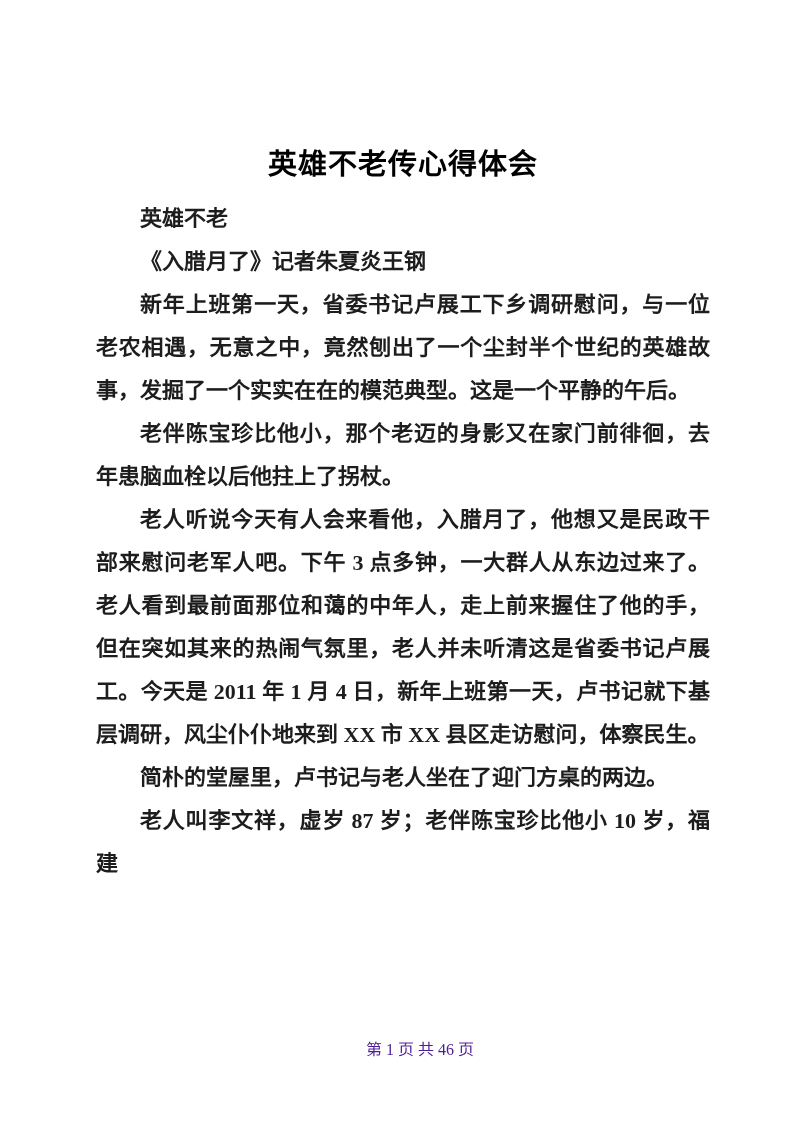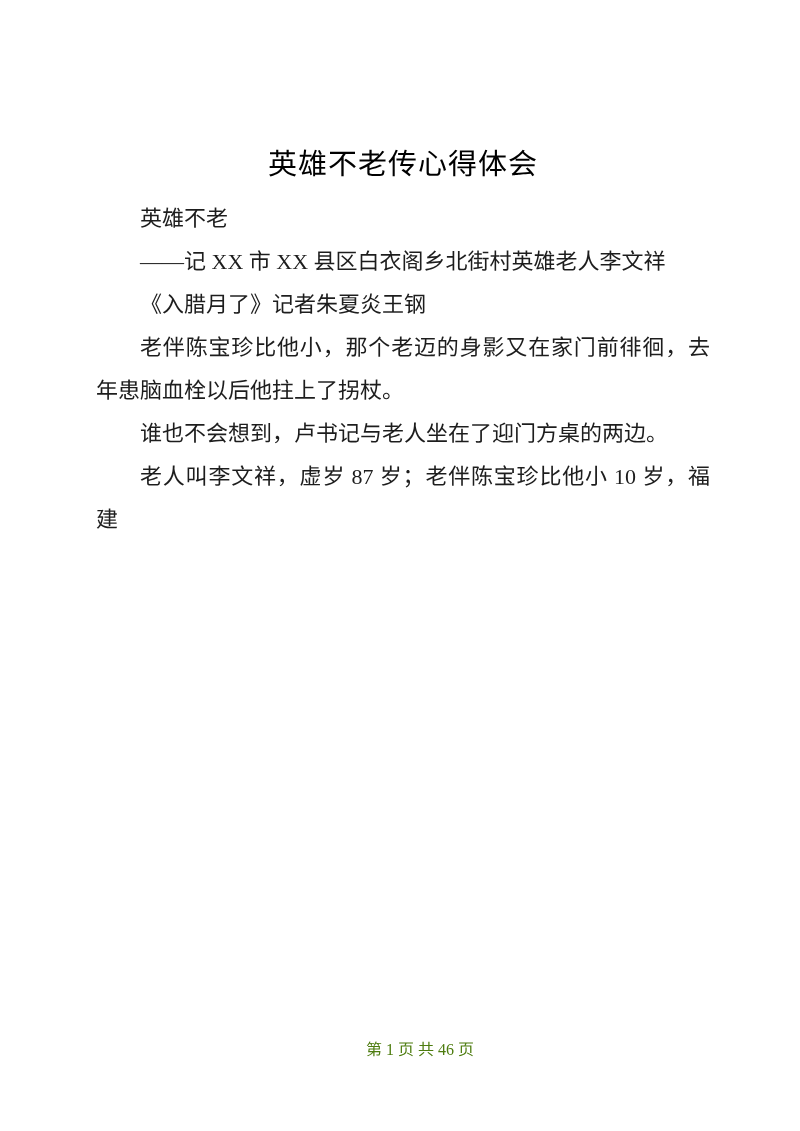--- a/index.html
+++ b/index.html
@@ -20,59 +20,60 @@
     left: 96px;
     top: 139px;
     width: 614px;
     height: 896px;
     overflow: hidden;
   }
   .doc-title {
     margin: 0 0 8px 0;
     font-size: 29px;
     line-height: 50px;
-    font-weight: 400;
+    font-weight: 700;
     text-align: center;
     color: #000000;
     letter-spacing: 1px;
   }
   .paragraphs p {
     margin: 0;
     font-size: 22px;
     line-height: 43px;
     color: #1d1d1d;
     text-indent: 2em;
     text-align: justify;
     text-justify: inter-character;
-    font-weight: 400;
+    font-weight: 700;
   }
   .footer {
     position: absolute;
     top: 1038px;
     left: 0;
     width: 100%;
     box-sizing: border-box;
     padding-left: 40px;
     text-align: center;
     font-size: 16px;
     line-height: 24px;
-    color: #4d7c0f;
+    color: #4c1d95;
   }
 </style>
 </head>
 <body>
 
 <div class="page">
   <div class="content">
     <h1 class="doc-title">英雄不老传心得体会</h1>
     <div class="paragraphs">
         <p>英雄不老</p>
-        <p>——记 XX 市 XX 县区白衣阁乡北街村英雄老人李文祥</p>
         <p>《入腊月了》记者朱夏炎王钢</p>
+        <p>新年上班第一天，省委书记卢展工下乡调研慰问，与一位老农相遇，无意之中，竟然刨出了一个尘封半个世纪的英雄故事，发掘了一个实实在在的模范典型。这是一个平静的午后。</p>
         <p>老伴陈宝珍比他小，那个老迈的身影又在家门前徘徊，去年患脑血栓以后他拄上了拐杖。</p>
-        <p>谁也不会想到，卢书记与老人坐在了迎门方桌的两边。</p>
+        <p>老人听说今天有人会来看他，入腊月了，他想又是民政干部来慰问老军人吧。下午 3 点多钟，一大群人从东边过来了。老人看到最前面那位和蔼的中年人，走上前来握住了他的手，但在突如其来的热闹气氛里，老人并未听清这是省委书记卢展工。今天是 2011 年 1 月 4 日，新年上班第一天，卢书记就下基层调研，风尘仆仆地来到 XX 市 XX 县区走访慰问，体察民生。</p>
+        <p>简朴的堂屋里，卢书记与老人坐在了迎门方桌的两边。</p>
         <p>老人叫李文祥，虚岁 87 岁；老伴陈宝珍比他小 10 岁，福建</p>
       </div>
   </div>
   <div class="footer">
     <span>第 1 页 共 46 页</span>
   </div>
 </div>
 
 </body></html>

